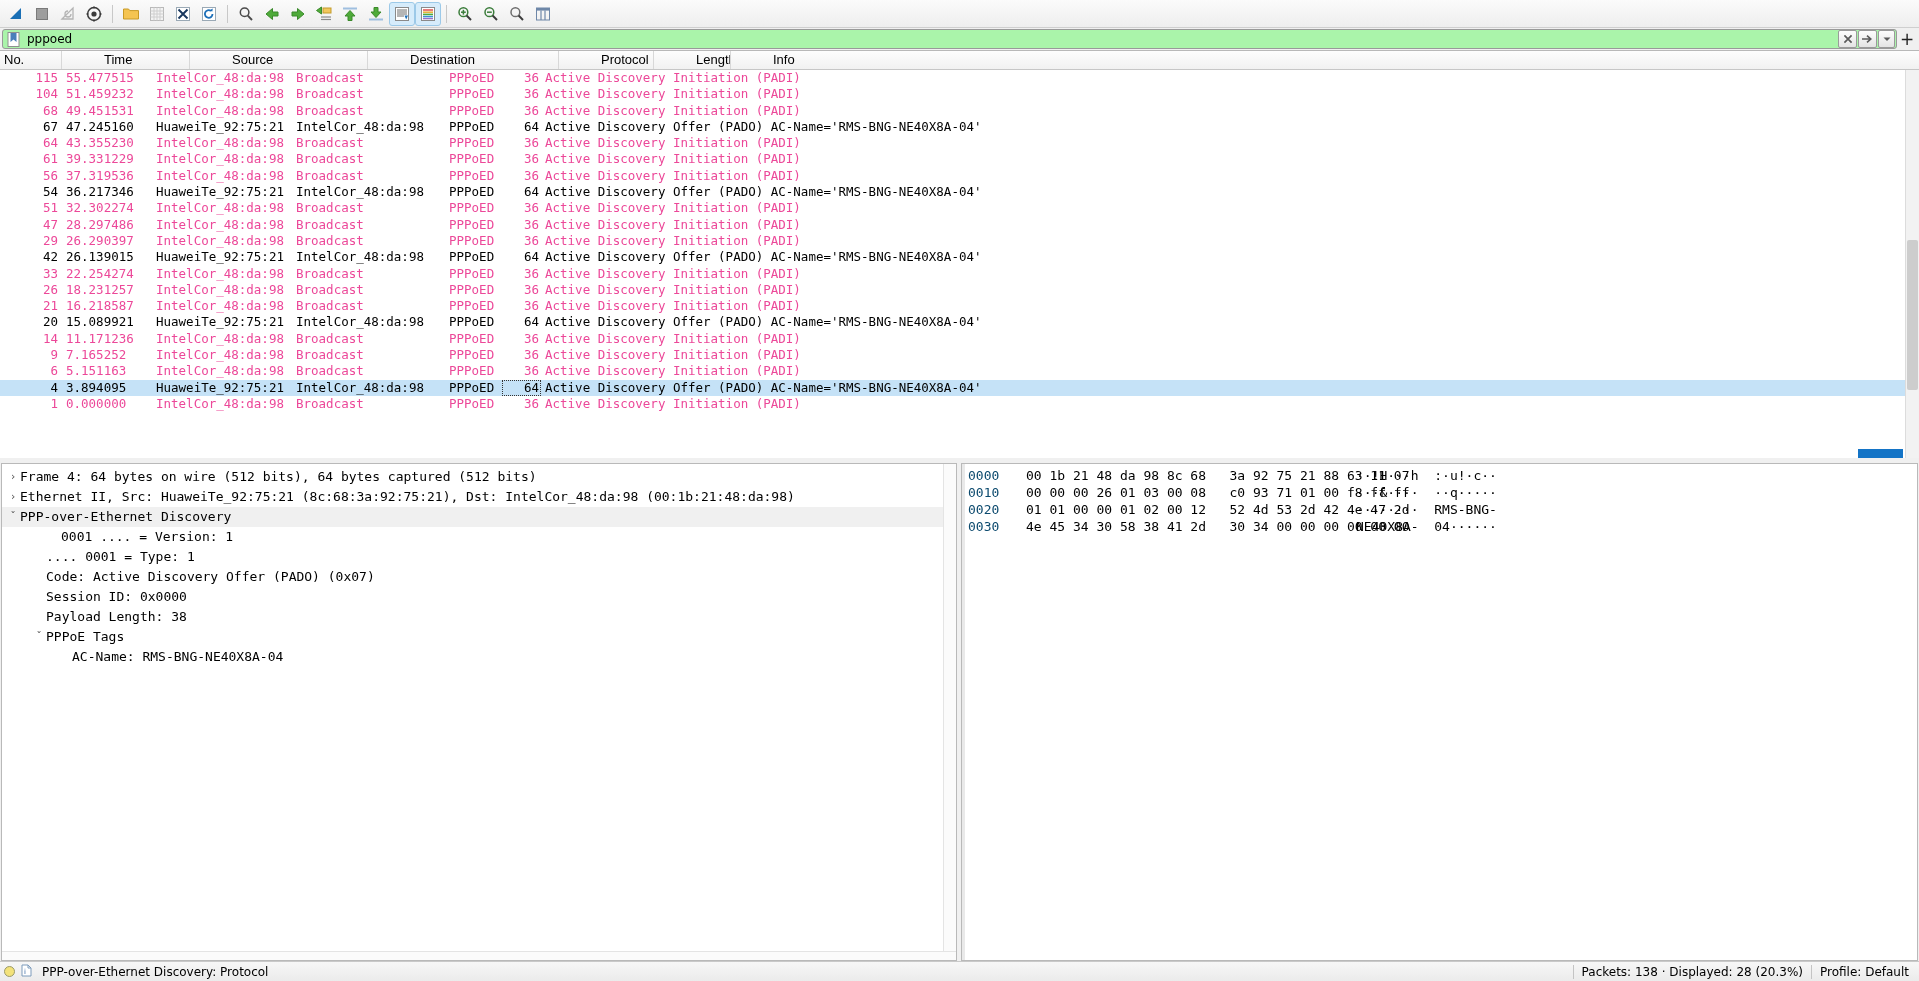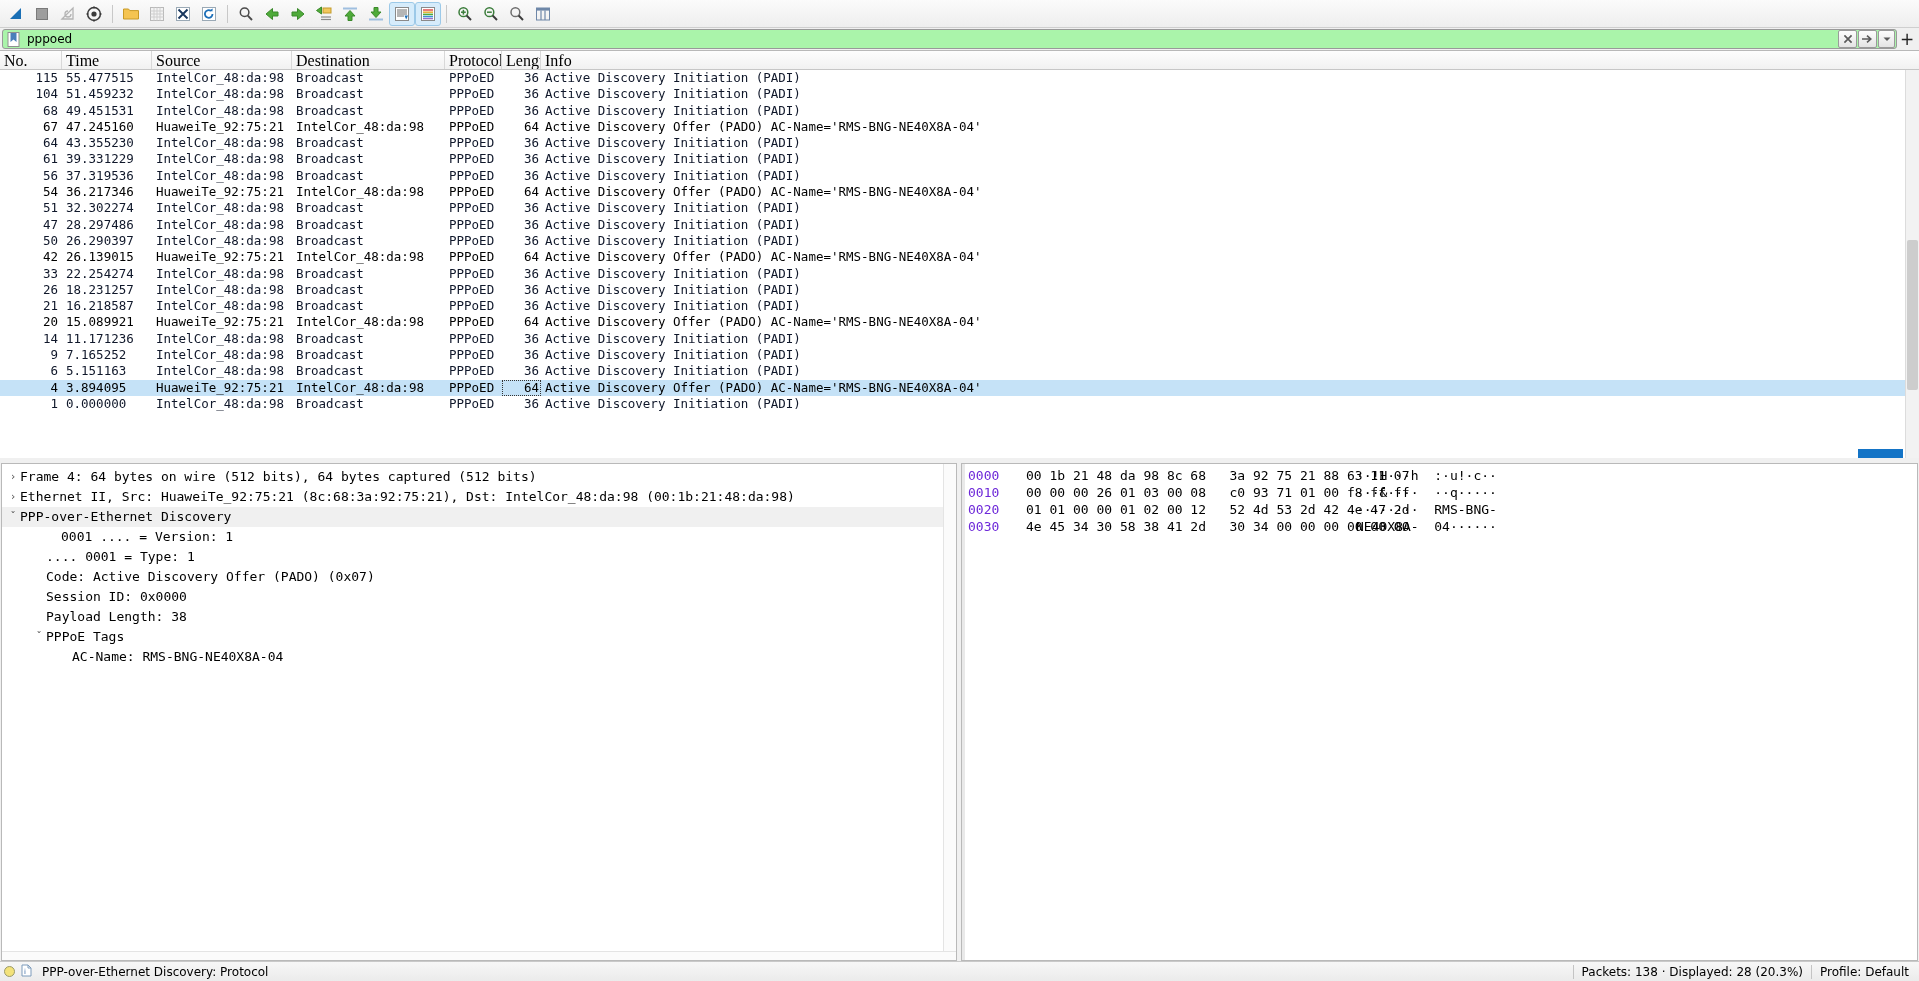--- a/index.html
+++ b/index.html
@@ -103,43 +103,44 @@
     background: #ffffff;
     border-top: 1px solid #b8b8b8;
     display: flex; flex-direction: column;
     position: relative;
   }
   .pl-header {
     height: 19px; min-height: 19px;
     display: flex;
     background: linear-gradient(#fdfdfd,#f1f1f1);
     border-bottom: 1px solid #c6c6c6;
-    font-size: 16px;
+    font-size: 13px;
     color: #000;
-    font-family: Liberation Serif, serif;
+    font-family: Liberation Sans, sans-serif;
+    gap: 38px;
   }
   .pl-header .col {
     border-right: 1px solid #d8d8d8;
     padding: 1px 0 0 4px;
     overflow: hidden;
     white-space: nowrap;
     cursor: pointer;
   }
   .pl-body {
     flex: 1;
     overflow: hidden;
     position: relative;
   }
   .prow {
     height: 16.3px;
     display: flex;
     font-family: "DejaVu Sans Mono", monospace;
     font-size: 12.5px;
     line-height: 16.3px;
-    color: #0f172a;
+    color: #ec4899;
     white-space: nowrap;
   }
   .prow.dark { color: #000; }
   .prow.selected {
     background: #c5e2f7;
     color: #000;
   }
   .prow .c-no    { width: 62px;  text-align: right; padding-right: 4px; overflow: hidden; }
   .prow .c-time  { width: 90px;  padding-left: 4px; overflow: hidden; }
   .prow .c-src   { width: 140px; padding-left: 4px; overflow: hidden; }
@@ -237,21 +238,21 @@
   .hexrow {
     height: 17px;
     line-height: 17px;
     font-family: "DejaVu Sans Mono", monospace;
     font-size: 13px;
     white-space: pre;
     padding-left: 6px;
     color: #000;
     display: flex;
   }
-  .hex-off { color: #6d28d9; width: 58px; flex-shrink: 0; }
+  .hex-off { color: #0c4a6e; width: 58px; flex-shrink: 0; }
   .hex-bytes { width: 330px; flex-shrink: 0; }
   .hex-ascii { color: #000; }
 
   .detail-vscroll {
     position: absolute; right: 0; top: 0; bottom: 9px;
     width: 13px; background: #fbfbfb; border-left: 1px solid #e4e4e4;
   }
   .detail-hscroll {
     position: absolute; left: 0; right: 0; bottom: 0;
     height: 9px; background: #fbfbfb; border-top: 1px solid #e4e4e4;
@@ -593,21 +594,21 @@
         <div class="prow">
           <div class="c-no">47</div>
           <div class="c-time">28.297486</div>
           <div class="c-src">IntelCor_48:da:98</div>
           <div class="c-dst">Broadcast</div>
           <div class="c-proto">PPPoED</div>
           <div class="c-len">36</div>
           <div class="c-info">Active Discovery Initiation (PADI)</div>
         </div>
         <div class="prow">
-          <div class="c-no">50</div>
+          <div class="c-no">29</div>
           <div class="c-time">26.290397</div>
           <div class="c-src">IntelCor_48:da:98</div>
           <div class="c-dst">Broadcast</div>
           <div class="c-proto">PPPoED</div>
           <div class="c-len">36</div>
           <div class="c-info">Active Discovery Initiation (PADI)</div>
         </div>
         <div class="prow dark">
           <div class="c-no">42</div>
           <div class="c-time">26.139015</div>

